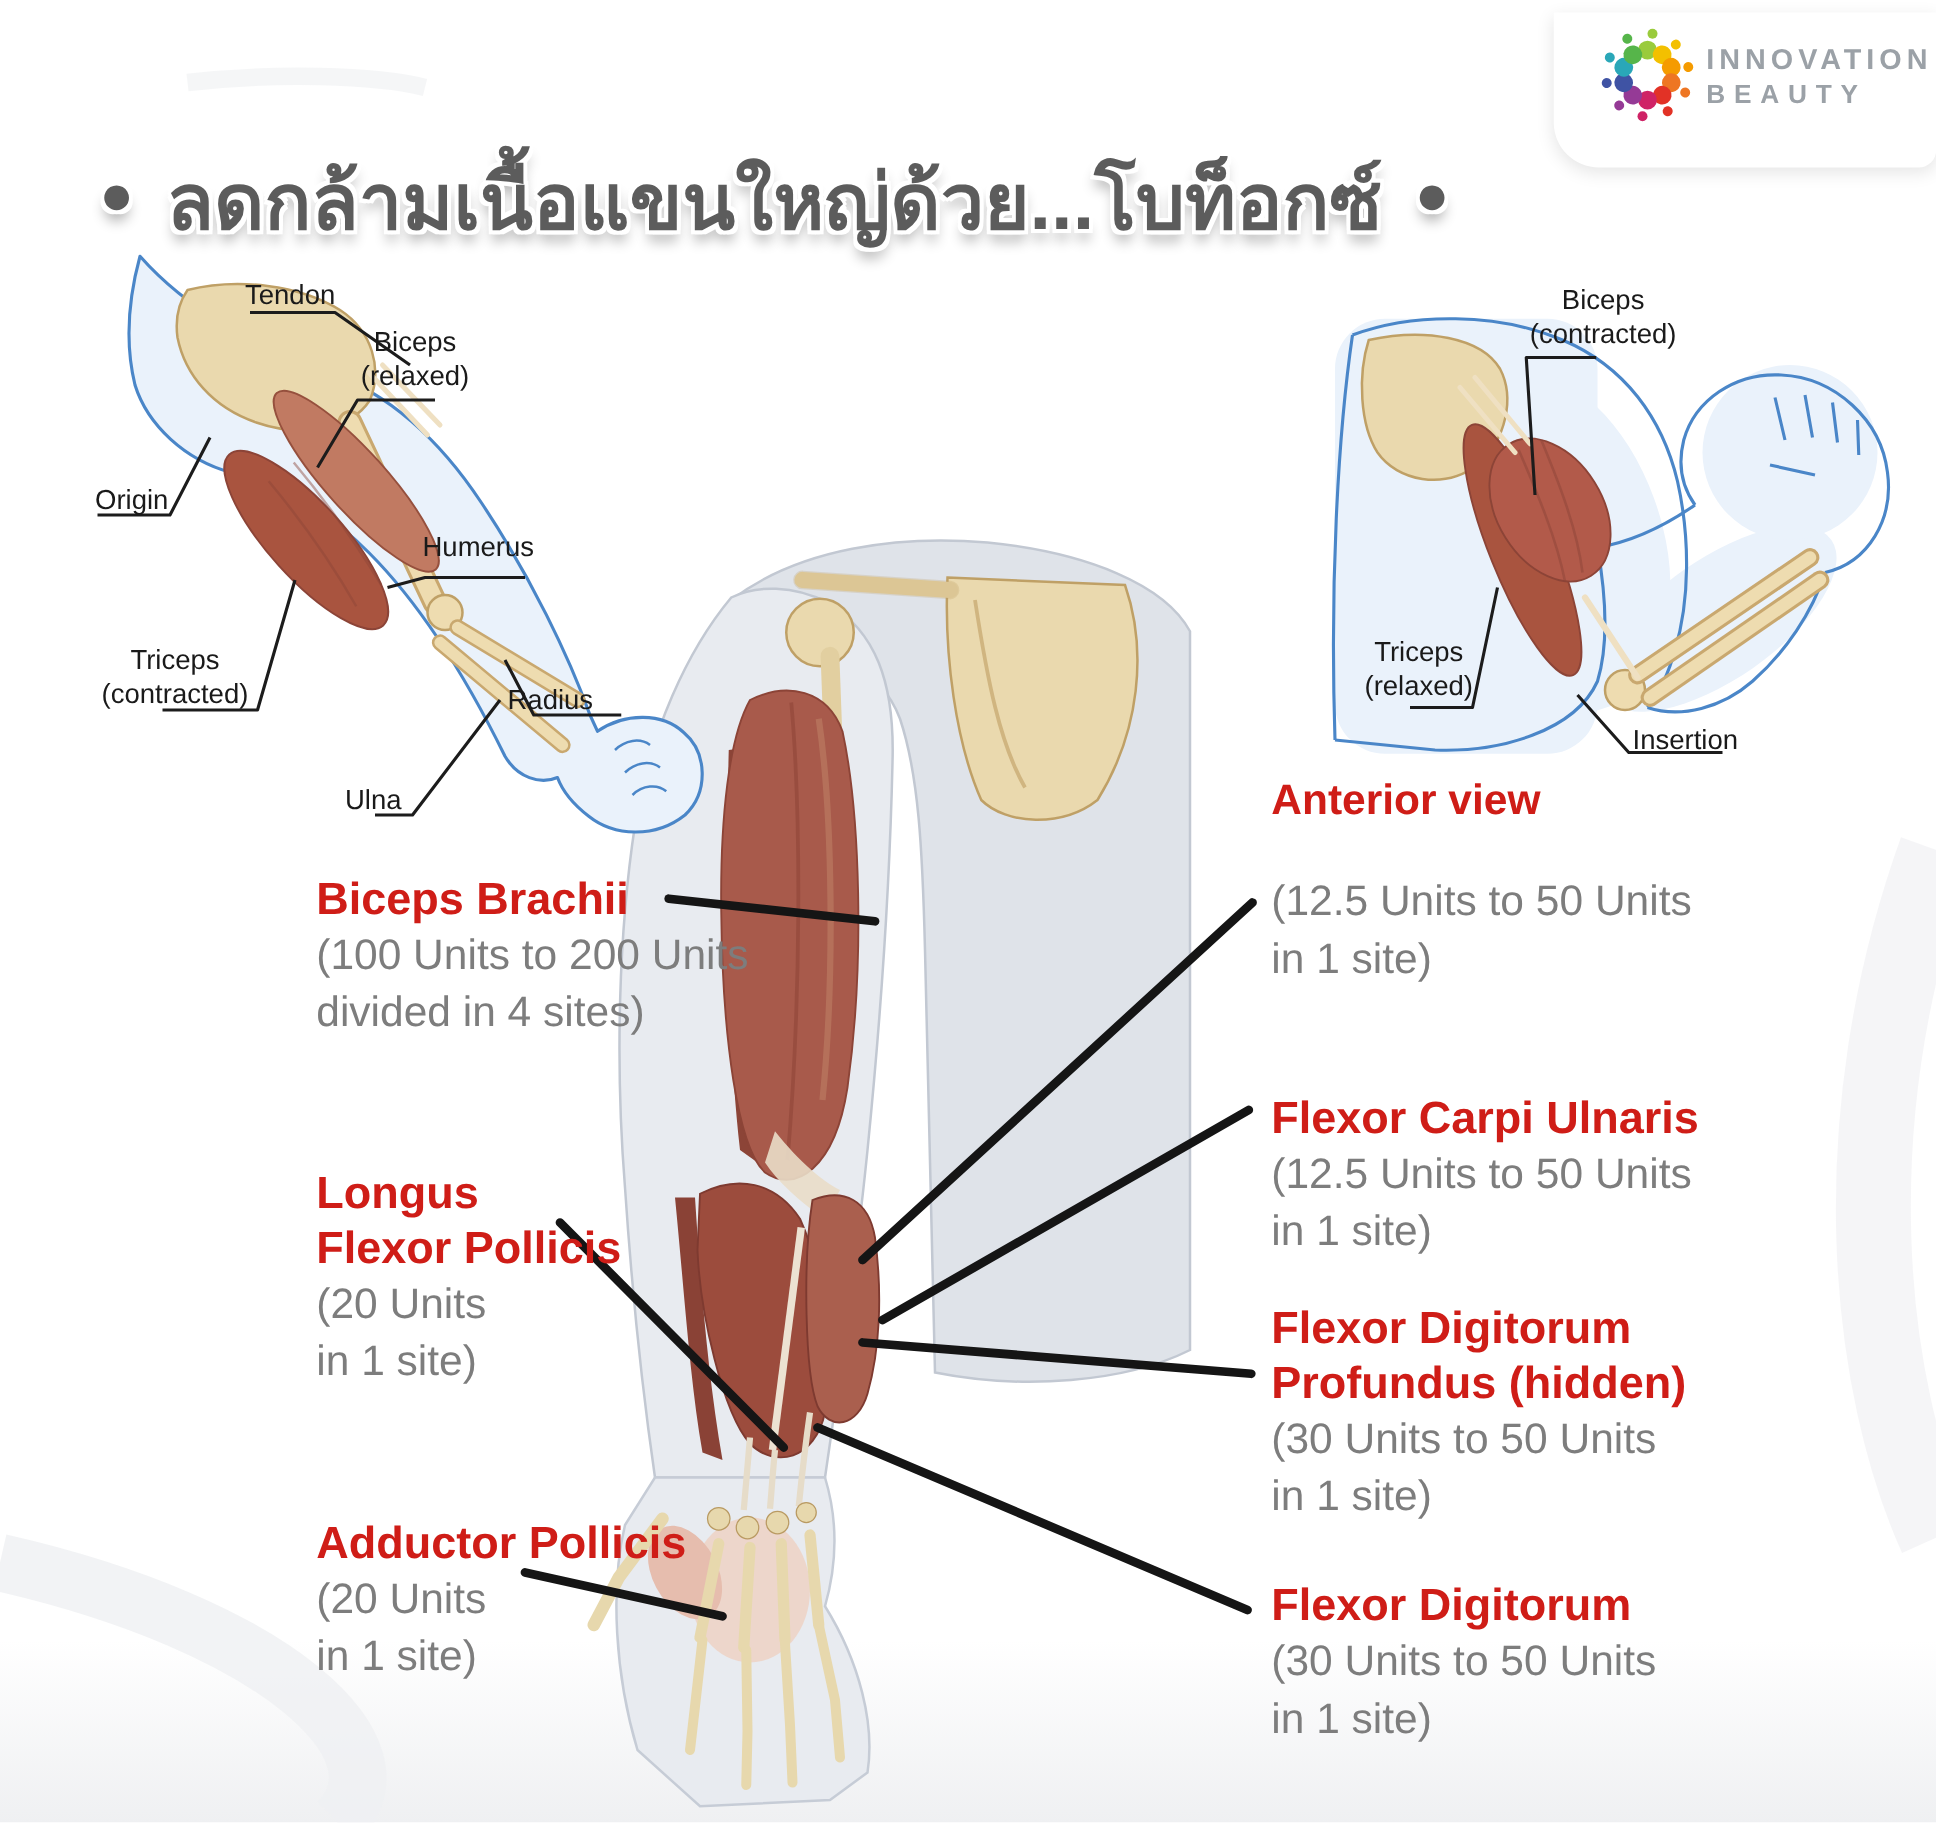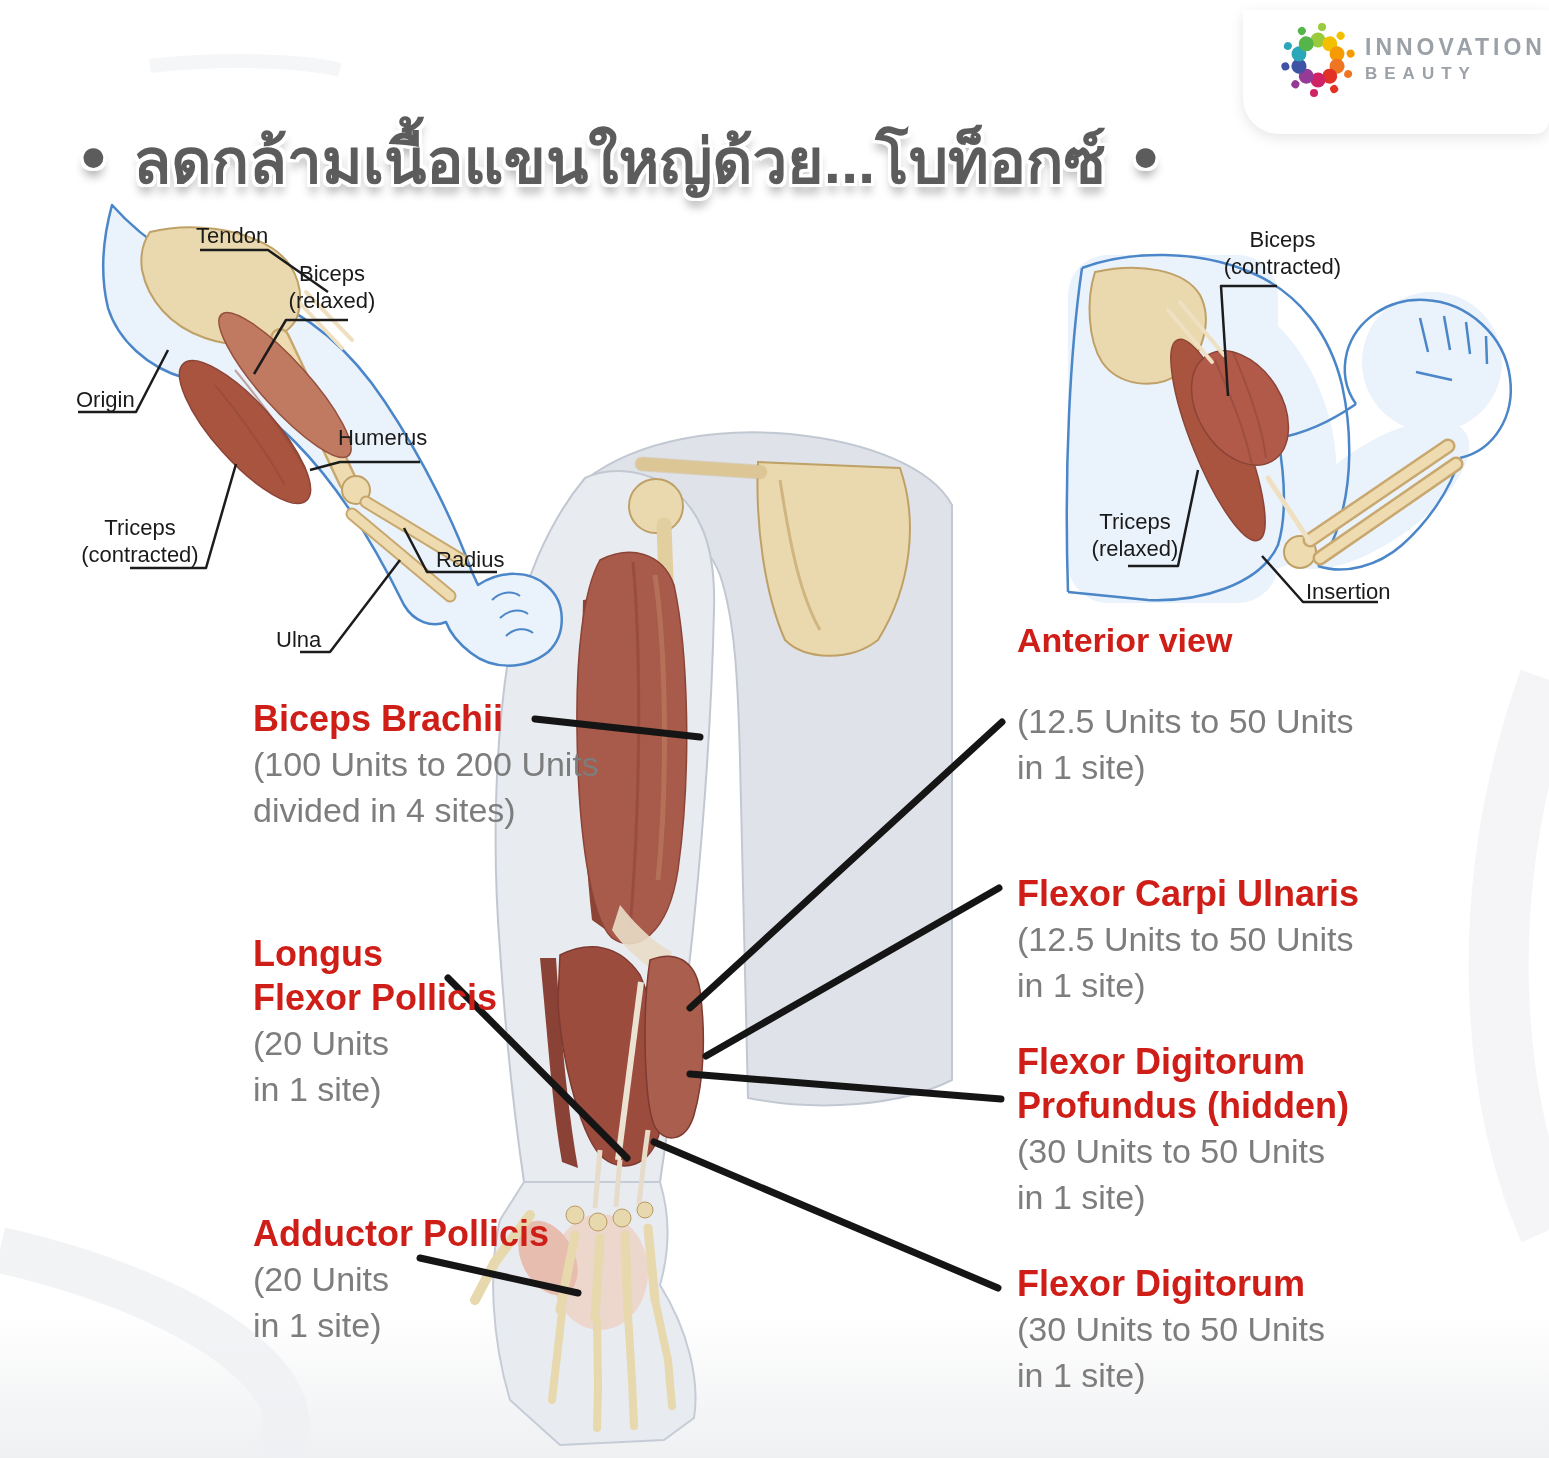--- a/index.html
+++ b/index.html
@@ -20,21 +20,21 @@
     white-space:nowrap;
   }
   .title .dot{font-size:46px;vertical-align:12px;padding:0 26px;}
   
   .logo-card{
     right:0;top:0;width:306px;height:124px;background:#ffffff;
     border-radius:0 0 14px 36px;box-shadow:0 4px 14px rgba(0,0,0,.10);margin-top:10px;
   }
   .logo-text{position:absolute;left:122px;top:24px;color:#9ba1a7;font-weight:700;}
   .logo-text .l1{font-size:23px;letter-spacing:4px;}
-  .logo-text .l2{font-size:17px;letter-spacing:7px;margin-top:3px;}
+  .logo-text .l2{font-size:21px;letter-spacing:7px;margin-top:3px;}
   
   .lbl-red{color:#cf1d17;font-weight:700;font-size:36px;line-height:44px;white-space:nowrap;}
   .lbl-gray{color:#7d7d7d;font-weight:400;font-size:34px;line-height:46px;white-space:nowrap;}
   
   .dlab{color:#1a1a1a;font-size:22px;line-height:27px;font-weight:500;white-space:nowrap;}
   .center-text{text-align:center;}
 </style>
 </head>
 <body>
 
@@ -132,21 +132,21 @@
   <div class="abs dlab center-text" style="left:262px;top:260px;width:140px">
     <div>Biceps</div>
     <div>(relaxed)</div>
   </div>
   <div class="abs dlab" style="left:76px;top:386px">Origin</div>
   <div class="abs dlab" style="left:338px;top:424px">Humerus</div>
   <div class="abs dlab center-text" style="left:70px;top:514px;width:140px">
     <div>Triceps</div>
     <div>(contracted)</div>
   </div>
-  <div class="abs dlab" style="left:436px;top:546px">Radius</div>
+  <div class="abs dlab" style="left:406px;top:546px">Radius</div>
   <div class="abs dlab" style="left:276px;top:626px">Ulna</div>
 
   <svg class="abs" style="left:1020px;top:200px" width="529" height="440" viewBox="1020 200 529 440">
     <g fill="#eaf2fb">
       <rect x="1068" y="255" width="210" height="348" rx="40"></rect>
       <path d="M1250,300 L1318,555 L1258,575 L1198,330 Z"></path>
       <ellipse cx="1265" cy="420" rx="120" ry="62" transform="rotate(70 1265 420)"></ellipse>
       <ellipse cx="1375" cy="495" rx="110" ry="48" transform="rotate(-35 1375 495)"></ellipse>
       <circle cx="1432" cy="362" r="70"></circle>
     </g>

